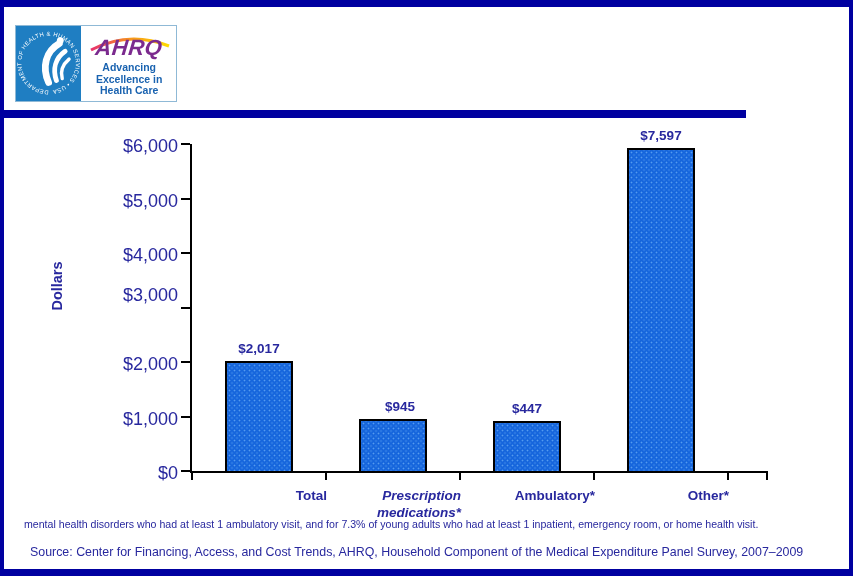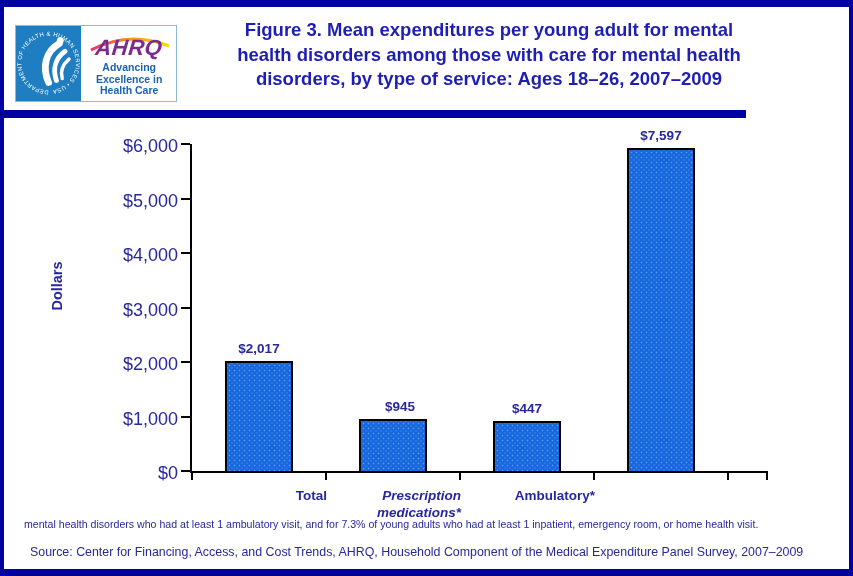--- a/index.html
+++ b/index.html
@@ -116,40 +116,35 @@
       </svg>
       <div class="ahrq-word">AHRQ</div>
       <div class="tagline">
         <div>Advancing</div>
         <div>Excellence in</div>
         <div>Health Care</div>
       </div>
     </div>
   </div>
 
-  <div class="title">
-    <div>Figure 3. Mean expenditures per young adult for mental</div>
-    <div>health disorders among those with care for mental health</div>
-    <div>disorders, by type of service: Ages 18–26, 2007–2009</div>
-  </div>
 
   <div class="divider"></div>
 
   <div class="ylabel">Dollars</div>
   <div class="plot">
       <div class="axis" style="left: -2px; top: 0px; width: 2px; height: 329px;"></div>
       <div class="axis" style="left: -2px; top: 327px; width: 578px; height: 2px;"></div>
       <div class="tickmark" style="left: -11px; top: 326px; width: 9px; height: 2px;"></div>
       <div class="ytick-label" style="left: -92px; top: 319px;">$0</div>
       <div class="tickmark" style="left: -11px; top: 271.5px; width: 9px; height: 2px;"></div>
       <div class="ytick-label" style="left: -92px; top: 264.5px;">$1,000</div>
       <div class="tickmark" style="left: -11px; top: 217px; width: 9px; height: 2px;"></div>
       <div class="ytick-label" style="left: -92px; top: 210px;">$2,000</div>
       <div class="tickmark" style="left: -11px; top: 162.5px; width: 9px; height: 2px;"></div>
-      <div class="ytick-label" style="left: -92px; top: 156px;">$3,000</div>
+      <div class="ytick-label" style="left: -92px; top: 141px;">$3,000</div>
       <div class="tickmark" style="left: -11px; top: 108px; width: 9px; height: 2px;"></div>
       <div class="ytick-label" style="left: -92px; top: 101px;">$4,000</div>
       <div class="tickmark" style="left: -11px; top: 53.5px; width: 9px; height: 2px;"></div>
       <div class="ytick-label" style="left: -92px; top: 46.5px;">$5,000</div>
       <div class="tickmark" style="left: -11px; top: -1px; width: 9px; height: 2px;"></div>
       <div class="ytick-label" style="left: -92px; top: -8px;">$6,000</div>
       <div class="tickmark" style="left: -1px; top: 329px; width: 2px; height: 7px;"></div>
       <div class="tickmark" style="left: 133px; top: 329px; width: 2px; height: 7px;"></div>
       <div class="tickmark" style="left: 267px; top: 329px; width: 2px; height: 7px;"></div>
       <div class="tickmark" style="left: 401px; top: 329px; width: 2px; height: 7px;"></div>
@@ -159,20 +154,21 @@
       <div class="value-label" style="left: -3px; top: 197.073px;">$2,017</div>
       <div class="cat-label" style="left: -1px; top: 344px;">Total</div>
       <div class="bar" style="left: 167px; top: 275.498px; width: 68px; height: 51.5025px;"></div>
       <div class="value-label" style="left: 138px; top: 255.498px;">$945</div>
       <div class="cat-label" style="left: 133px; top: 344px; font-style: italic;">Prescription medications*</div>
       <div class="bar" style="left: 301px; top: 277.187px; width: 68px; height: 49.813px;"></div>
       <div class="value-label" style="left: 265px; top: 257.187px;">$447</div>
       <div class="cat-label" style="left: 267px; top: 344px;">Ambulatory*</div>
       <div class="bar" style="left: 435px; top: 3.597px; width: 68px; height: 323.403px;"></div>
       <div class="value-label" style="left: 399px; top: -16.403px;">$7,597</div>
+      <div class="cat-label" style="left: 401px; top: 344px;">Other*</div>
     </div>
 
   <div class="note">
     <div>mental health disorders who had at least 1 ambulatory visit, and for 7.3% of young adults who had at least 1 inpatient, emergency room, or home health visit.</div>
   </div>
   <div class="source">Source: Center for Financing, Access, and Cost Trends, AHRQ, Household Component of the Medical Expenditure Panel Survey,  2007–2009</div>
 
 </div>
 
 </body></html>

